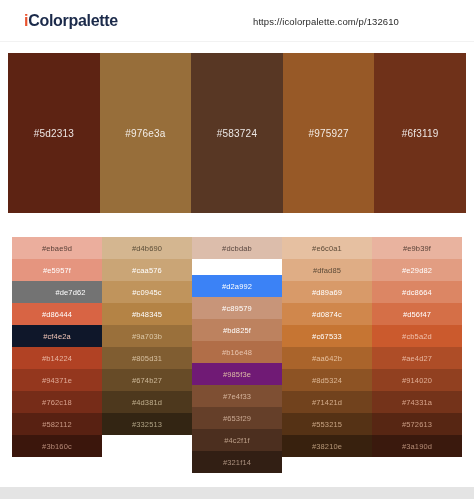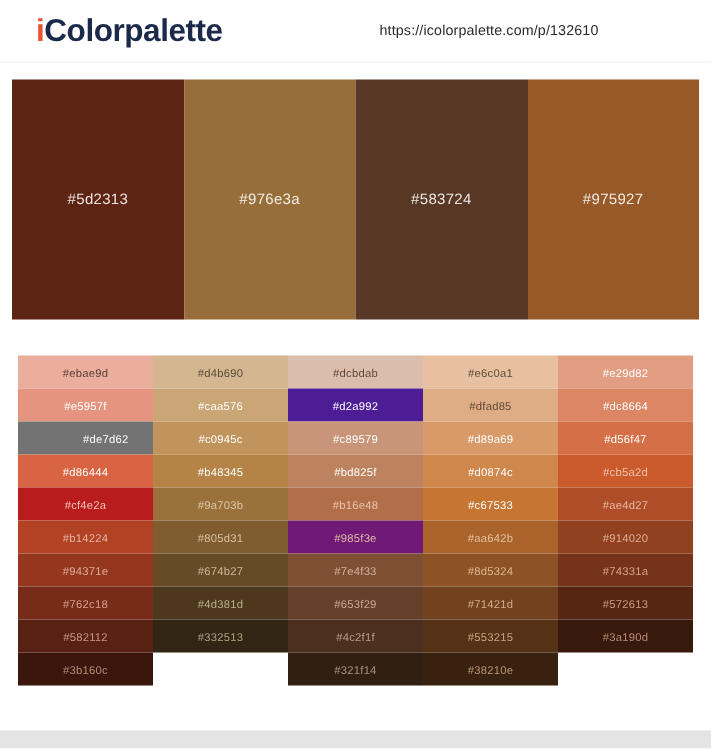--- a/index.html
+++ b/index.html
@@ -20,21 +20,21 @@
     height: 42px;
     background: #ffffff;
     display: flex;
     align-items: center;
     position: relative;
     border-bottom: 1px solid #f2f2f2;
     box-sizing: border-box;
   }
   .brand {
     margin-left: 24px;
-    font-size: 21px;
+    font-size: 16px;
     font-weight: bold;
     letter-spacing: -0.3px;
     white-space: nowrap;
   }
   .brand .brand-i {
     color: #e8522e;
   }
   .brand .brand-rest {
     color: #1b2a4a;
   }
@@ -126,39 +126,42 @@
       </div>
       <div class="main-swatch" style="background: rgb(151, 110, 58);">
         <span class="hex">#976e3a</span>
       </div>
       <div class="main-swatch" style="background: rgb(88, 55, 36);">
         <span class="hex">#583724</span>
       </div>
       <div class="main-swatch" style="background: rgb(151, 89, 39);">
         <span class="hex">#975927</span>
       </div>
+      <div class="main-swatch" style="background: rgb(111, 49, 25);">
+        <span class="hex">#6f3119</span>
+      </div>
     </div>
 </div>
 
 <div class="grid-wrap">
   <div class="tone-grid" id="tone-grid">
       <div class="tone-col">
         <div class="tone-cell" style="background: rgb(235, 174, 157); color: rgb(90, 64, 56);">
           <span>#ebae9d</span>
         </div>
         <div class="tone-cell" style="background: rgb(229, 149, 127); color: rgb(255, 255, 255);">
           <span>#e5957f</span>
         </div>
         <div class="tone-cell" style="background: #737373; color: rgb(255, 255, 255); padding-left: 27px;">
           <span>#de7d62</span>
         </div>
         <div class="tone-cell" style="background: rgb(216, 100, 68); color: rgb(255, 255, 255);">
           <span>#d86444</span>
         </div>
-        <div class="tone-cell" style="background: #b91c1c; color: rgb(242, 198, 184);">
+        <div class="tone-cell" style="background: #0f172a; color: rgb(242, 198, 184);">
           <span>#cf4e2a</span>
         </div>
         <div class="tone-cell" style="background: rgb(177, 66, 36); color: rgb(232, 181, 162);">
           <span>#b14224</span>
         </div>
         <div class="tone-cell" style="background: rgb(148, 55, 30); color: rgb(224, 171, 152);">
           <span>#94371e</span>
         </div>
         <div class="tone-cell" style="background: rgb(118, 44, 24); color: rgb(216, 161, 141);">
           <span>#762c18</span>
@@ -196,21 +199,21 @@
           <span>#4d381d</span>
         </div>
         <div class="tone-cell" style="background: rgb(51, 37, 19); color: rgb(174, 161, 131);">
           <span>#332513</span>
         </div>
       </div>
       <div class="tone-col">
         <div class="tone-cell" style="background: rgb(220, 189, 171); color: rgb(90, 71, 64);">
           <span>#dcbdab</span>
         </div>
-        <div class="tone-cell" style="background: #4c1d95; color: rgb(255, 255, 255);">
+        <div class="tone-cell" style="background: #3b82f6; color: rgb(255, 255, 255); margin-top: 16px;">
           <span>#d2a992</span>
         </div>
         <div class="tone-cell" style="background: rgb(200, 149, 121); color: rgb(255, 255, 255);">
           <span>#c89579</span>
         </div>
         <div class="tone-cell" style="background: rgb(189, 130, 95); color: rgb(255, 255, 255);">
           <span>#bd825f</span>
         </div>
         <div class="tone-cell" style="background: rgb(177, 110, 72); color: rgb(232, 196, 174);">
           <span>#b16e48</span>
@@ -257,20 +260,23 @@
           <span>#71421d</span>
         </div>
         <div class="tone-cell" style="background: rgb(85, 50, 21); color: rgb(199, 163, 130);">
           <span>#553215</span>
         </div>
         <div class="tone-cell" style="background: rgb(56, 33, 14); color: rgb(182, 151, 120);">
           <span>#38210e</span>
         </div>
       </div>
       <div class="tone-col">
+        <div class="tone-cell" style="background: rgb(233, 179, 159); color: rgb(90, 66, 56);">
+          <span>#e9b39f</span>
+        </div>
         <div class="tone-cell" style="background: rgb(226, 157, 130); color: rgb(255, 255, 255);">
           <span>#e29d82</span>
         </div>
         <div class="tone-cell" style="background: rgb(220, 134, 100); color: rgb(255, 255, 255);">
           <span>#dc8664</span>
         </div>
         <div class="tone-cell" style="background: rgb(213, 111, 71); color: rgb(255, 255, 255);">
           <span>#d56f47</span>
         </div>
         <div class="tone-cell" style="background: rgb(203, 90, 45); color: rgb(240, 194, 174);">

